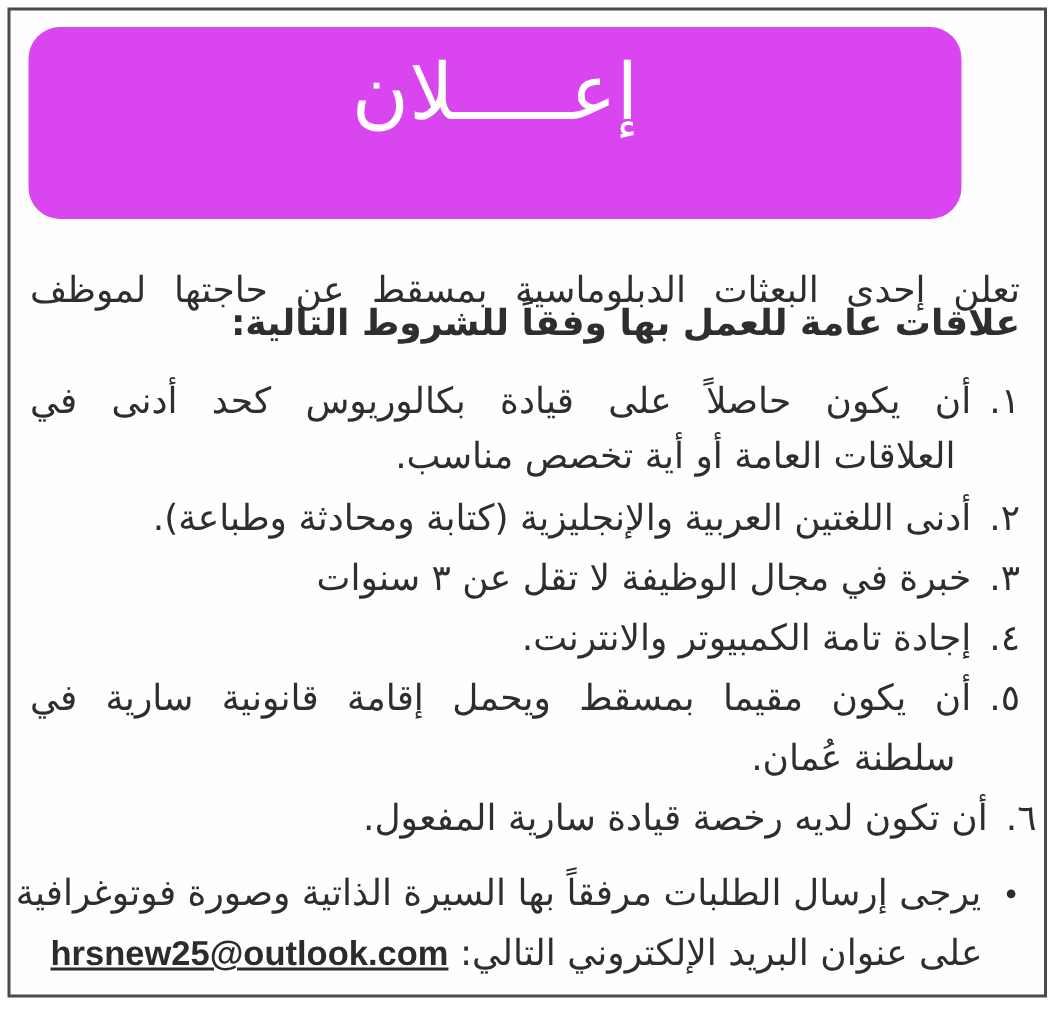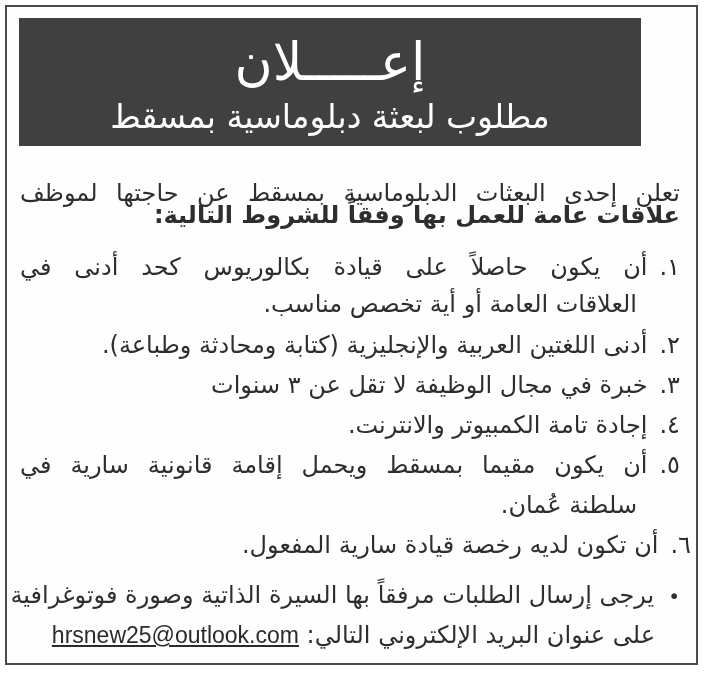--- a/index.html
+++ b/index.html
@@ -1,42 +1,41 @@
 <!DOCTYPE html>
 <html><head>
 <meta charset="utf-8">
 <style>
   html, body { margin: 0; padding: 0; background: #ffffff; }
   body { width: 705px; height: 675px; position: relative; overflow: hidden;
          font-family: "DejaVu Sans", sans-serif; color: #2b2b2b; }
   .frame { position: absolute; left: 5px; top: 5px; width: 693px; height: 660px;
            border: 2px solid #4a4a4a; box-sizing: border-box; background: #fefefe; }
   .header { position: absolute; left: 19px; top: 18px; width: 622px; height: 128px;
-            background: #404040; color: #ffffff; text-align: center; }
+            background: #d946ef; color: #ffffff; text-align: center; border-radius: 21px; }
   .header .title { position: absolute; left: 0; right: 0; top: 14px; font-size: 52px;
                    line-height: 60px; font-weight: normal; direction: rtl; }
   .header .subtitle { position: absolute; left: 0; right: 0; top: 78px; font-size: 33px;
                       line-height: 42px; direction: rtl; }
   .line { position: absolute; direction: rtl; white-space: nowrap; font-size: 24px;
           line-height: 34px; color: #2e2e2e; }
   .justify { text-align: justify; text-align-last: justify; }
   .num { display: inline-block; margin-left: 12px; }
-  .email { font-family: "Liberation Sans", sans-serif; font-weight: normal;
+  .email { font-family: "Liberation Sans", sans-serif; font-weight: bold;
            text-decoration: underline; direction: ltr; unicode-bidi: embed;
            font-size: 23px; color: #2b2b2b; }
   .bullet { display: inline-block; margin-left: 14px; font-size: 20px; }
 </style>
 </head>
 <body>
 
 <div class="frame"></div>
 
 <div class="header">
   <div class="title">إعـــــلان</div>
-  <div class="subtitle">مطلوب لبعثة دبلوماسية بمسقط</div>
 </div>
 
 <div class="line justify" style="right:25px; top:160px; width:660px;margin-top:16px;">تعلن إحدى البعثات الدبلوماسية بمسقط عن حاجتها لموظف</div>
 <div class="line" style="right:25px; top:198px;font-weight:bold;">علاقات عامة للعمل بها وفقاً للشروط التالية:</div>
 
 <div class="line justify" style="right:25px; top:250px; width:660px;"><span class="num">١.</span><span>أن يكون حاصلاً على قيادة بكالوريوس كحد أدنى في</span></div>
 <div class="line" style="right:68px; top:287px;">العلاقات العامة أو أية تخصص مناسب.</div>
 
 <div class="line" style="right:25px; top:328px;"><span class="num">٢.</span><span>أدنى اللغتين العربية والإنجليزية (كتابة ومحادثة وطباعة).</span></div>
 

